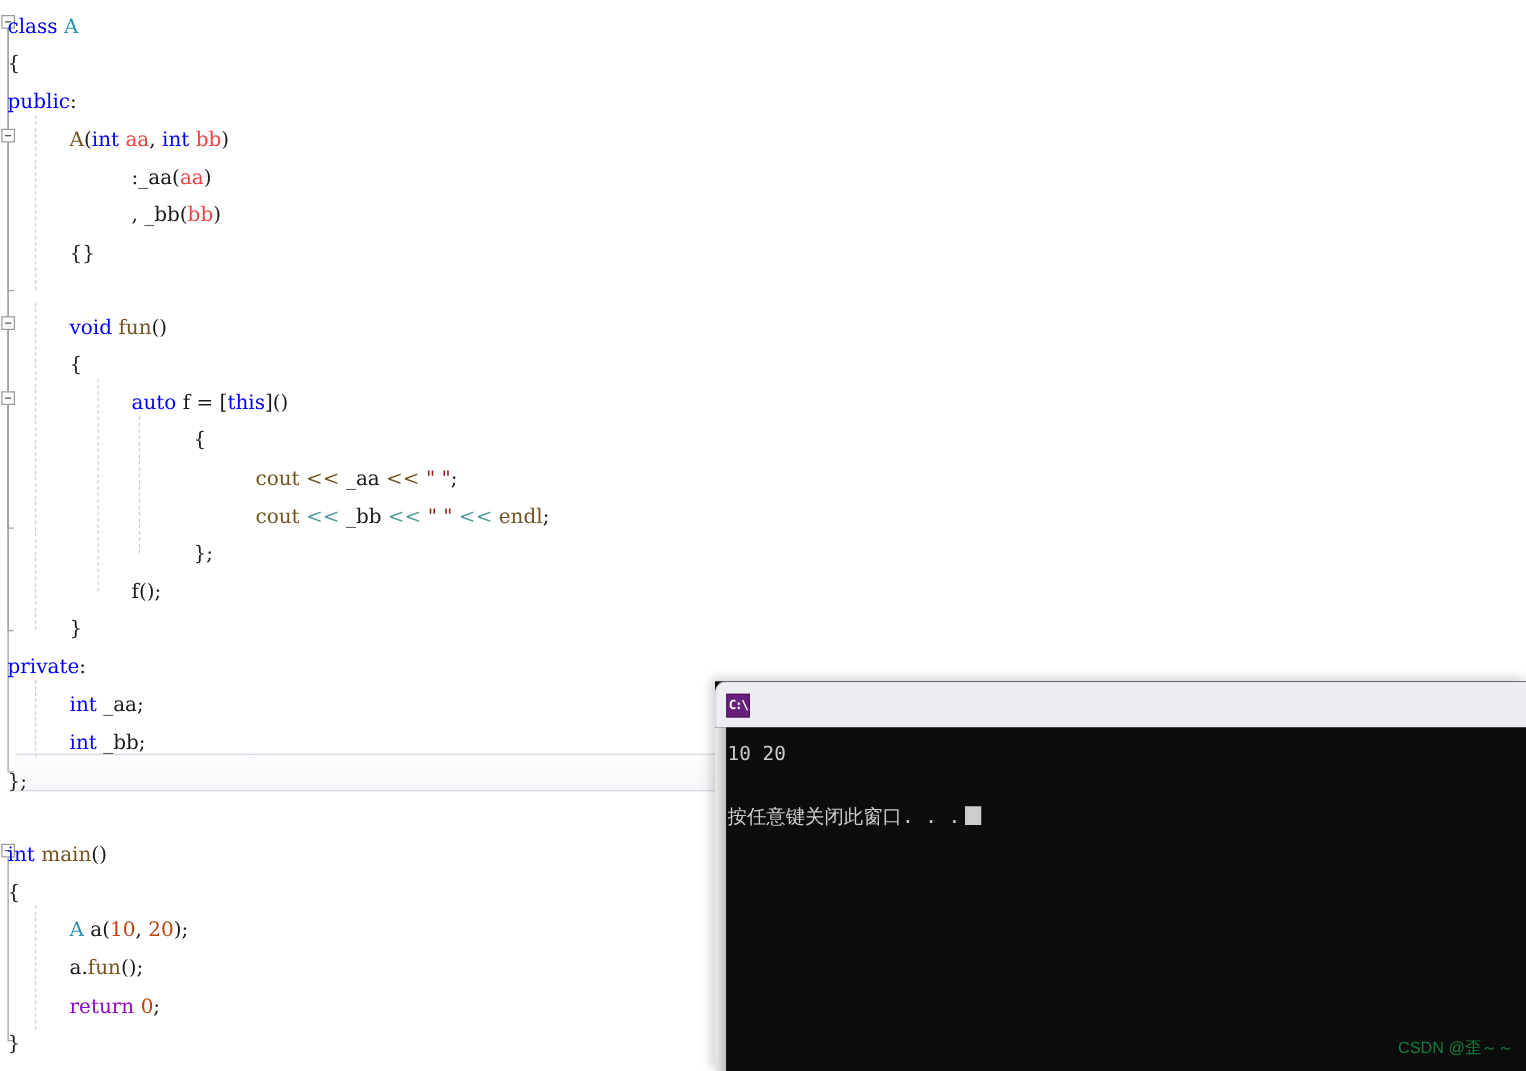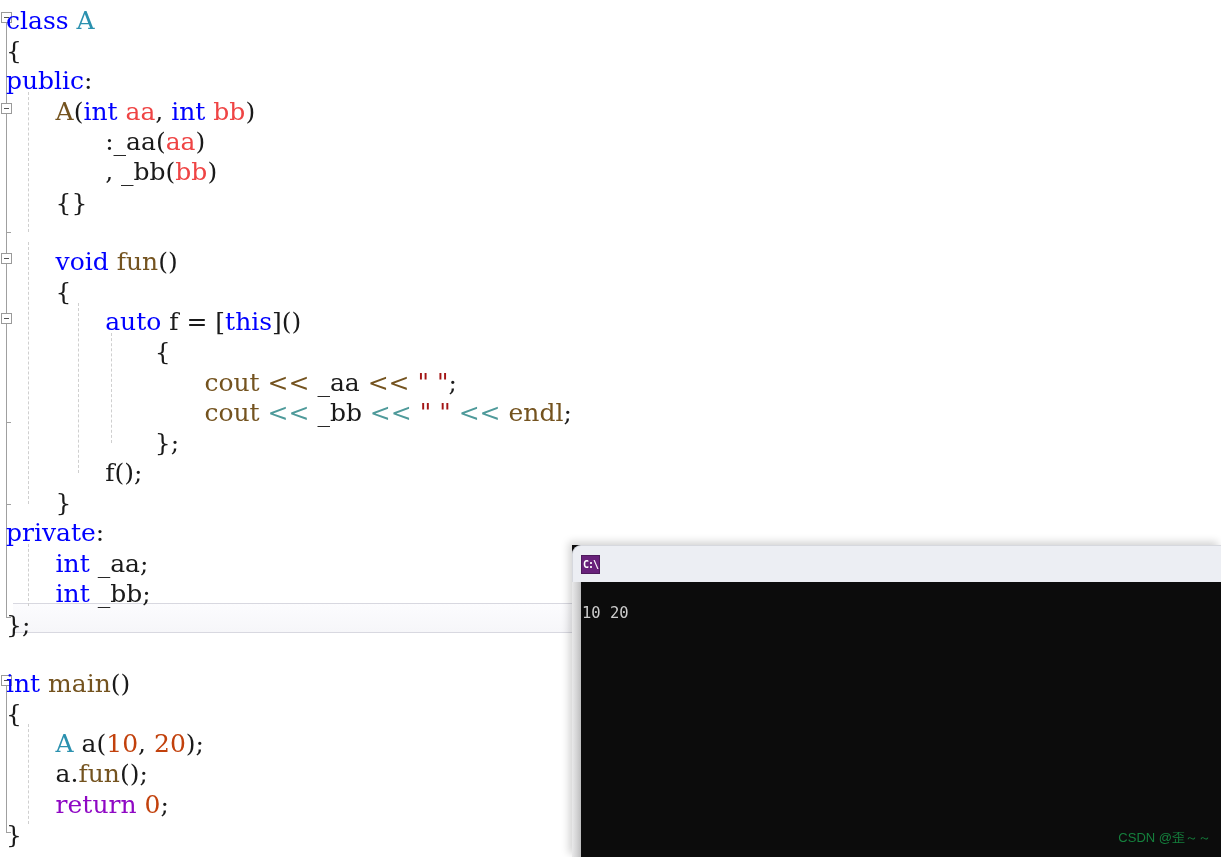--- a/index.html
+++ b/index.html
@@ -29,21 +29,21 @@
     background:#555;
   }
   .outline-end { 
     position:absolute; left:6px; width:5px; height:1px; background:#a0a0a0;
   }
 
   
   .code {
     position:absolute; left:0; top:0; width:1221px; height:857px;
     font-family:"DejaVu Serif", serif;
-    font-size:25px;
+    font-size:16px;
     line-height:30.2px;
     white-space:pre;
     color:#1a1a1a;
   }
   .ln { position:absolute; left:0; width:1221px; height:30.2px; }
   .ln > span { position:relative; }
 
   
   .iguide {
     position:absolute; width:0; border-left:1px dashed #cfcfcf;
@@ -102,21 +102,21 @@
   .console-left-edge {
     position:absolute; left:0; top:37px; width:9px; height:275px;
     background:linear-gradient(90deg,#e9e9ea 0%, #d3d3d4 55%, #bdbdbe 100%);
   }
   .console-body {
     position:absolute; left:9px; top:37px; width:640px; height:275px;
     background:#0c0c0c;
     font-family:"DejaVu Sans Mono", monospace;
     font-size:15.5px; line-height:25px;
     color:#cccccc; white-space:pre;
-    padding-top:19px;
+    padding-top:9px;
   }
   .console-body .cline { padding-left:1px; }
   .caret {
     display:inline-block; width:13px; height:15px;
     background:#cccccc; vertical-align:-2px; margin-left:4px;
   }
   .watermark {
     position:absolute; right:10px; bottom:10px;
     color:#15803d; font-family:"Liberation Sans", sans-serif;
     font-size:13px;
@@ -159,15 +159,15 @@
   </div>
 
   <div class="code" id="code-lines"><div class="ln" style="top: 6px;"><span style="padding-left: 6px;"><span class="kw">class </span><span class="type">A</span></span></div><div class="ln" style="top: 36px;"><span style="padding-left: 6px;"><span class="plain">{</span></span></div><div class="ln" style="top: 66px;"><span style="padding-left: 6px;"><span class="kw">public</span><span class="plain">:</span></span></div><div class="ln" style="top: 97px;"><span style="padding-left: 55.6px;"><span class="fn">A</span><span class="plain">(</span><span class="kw">int</span><span class="plain"> </span><span class="var">aa</span><span class="plain">, </span><span class="kw">int</span><span class="plain"> </span><span class="var">bb</span><span class="plain">)</span></span></div><div class="ln" style="top: 127px;"><span style="padding-left: 105.2px;"><span class="plain">:_aa</span><span class="plain">(</span><span class="var">aa</span><span class="plain">)</span></span></div><div class="ln" style="top: 157px;"><span style="padding-left: 105.2px;"><span class="plain">, _bb</span><span class="plain">(</span><span class="var">bb</span><span class="plain">)</span></span></div><div class="ln" style="top: 188px;"><span style="padding-left: 55.6px;"><span class="plain">{}</span></span></div><div class="ln" style="top: 218px;"><span style="padding-left: 6px;"></span></div><div class="ln" style="top: 247px;"><span style="padding-left: 55.6px;"><span class="kw">void</span><span class="plain"> </span><span class="fn">fun</span><span class="plain">()</span></span></div><div class="ln" style="top: 277px;"><span style="padding-left: 55.6px;"><span class="plain">{</span></span></div><div class="ln" style="top: 307px;"><span style="padding-left: 105.2px;"><span class="kw">auto</span><span class="plain"> f = [</span><span class="kw">this</span><span class="plain">]()</span></span></div><div class="ln" style="top: 337px;"><span style="padding-left: 154.8px;"><span class="plain">{</span></span></div><div class="ln" style="top: 368px;"><span style="padding-left: 204.4px;"><span class="fn">cout</span><span class="plain"> </span><span class="opb">&lt;&lt;</span><span class="plain"> _aa </span><span class="opb">&lt;&lt;</span><span class="plain"> </span><span class="str">" "</span><span class="plain">;</span></span></div><div class="ln" style="top: 398px;"><span style="padding-left: 204.4px;"><span class="fn">cout</span><span class="plain"> </span><span class="opc">&lt;&lt;</span><span class="plain"> _bb </span><span class="opc">&lt;&lt;</span><span class="plain"> </span><span class="str">" "</span><span class="plain"> </span><span class="opc">&lt;&lt;</span><span class="plain"> </span><span class="fn">endl</span><span class="plain">;</span></span></div><div class="ln" style="top: 428px;"><span style="padding-left: 154.8px;"><span class="plain">};</span></span></div><div class="ln" style="top: 458px;"><span style="padding-left: 105.2px;"><span class="plain">f</span><span class="plain">();</span></span></div><div class="ln" style="top: 488px;"><span style="padding-left: 55.6px;"><span class="plain">}</span></span></div><div class="ln" style="top: 518px;"><span style="padding-left: 6px;"><span class="kw">private</span><span class="plain">:</span></span></div><div class="ln" style="top: 549px;"><span style="padding-left: 55.6px;"><span class="kw">int</span><span class="plain"> _aa;</span></span></div><div class="ln" style="top: 579px;"><span style="padding-left: 55.6px;"><span class="kw">int</span><span class="plain"> _bb;</span></span></div><div class="ln" style="top: 610px;"><span style="padding-left: 6px;"><span class="plain">};</span></span></div><div class="ln" style="top: 640px;"><span style="padding-left: 6px;"></span></div><div class="ln" style="top: 669px;"><span style="padding-left: 6px;"><span class="kw">int</span><span class="plain"> </span><span class="fn">main</span><span class="plain">()</span></span></div><div class="ln" style="top: 699px;"><span style="padding-left: 6px;"><span class="plain">{</span></span></div><div class="ln" style="top: 729px;"><span style="padding-left: 55.6px;"><span class="type">A</span><span class="plain"> a(</span><span class="num">10</span><span class="plain">, </span><span class="num">20</span><span class="plain">);</span></span></div><div class="ln" style="top: 759px;"><span style="padding-left: 55.6px;"><span class="plain">a.</span><span class="fn">fun</span><span class="plain">();</span></span></div><div class="ln" style="top: 790px;"><span style="padding-left: 55.6px;"><span class="ret">return</span><span class="plain"> </span><span class="num">0</span><span class="plain">;</span></span></div><div class="ln" style="top: 820px;"><span style="padding-left: 6px;"><span class="plain">}</span></span></div></div>
 </div>
 
 <div id="console">
   <div class="titlebar">
     <div class="vsicon">C:\</div>
   </div>
   <div class="console-left-edge"></div>
-  <div class="console-body" id="console-out"><div class="cline">10 20</div><div class="cline">&nbsp;</div></div>
+  <div class="console-body" id="console-out"><div class="cline">10 20</div><div class="cline">&nbsp;</div><div class="cline">按任意键关闭此窗口. . .<span class="caret"></span></div></div>
   <div class="watermark">CSDN @歪～～</div>
 </div>
 
 </body></html>

